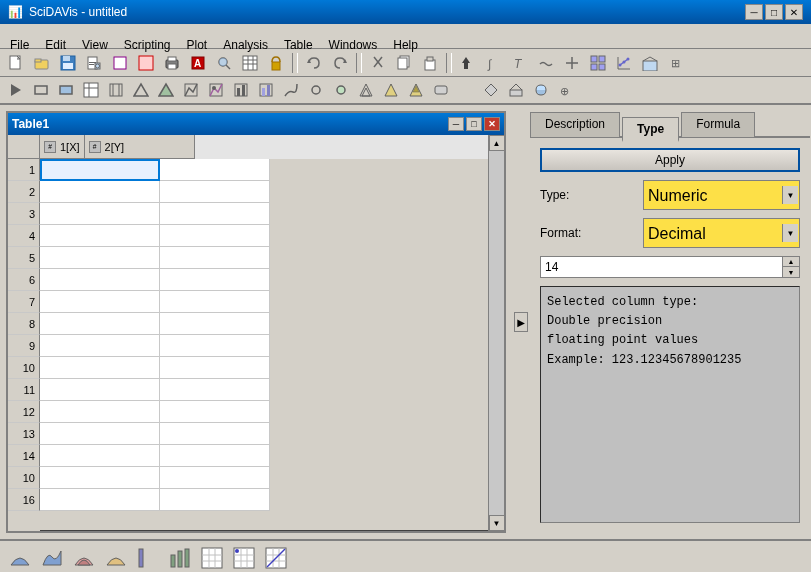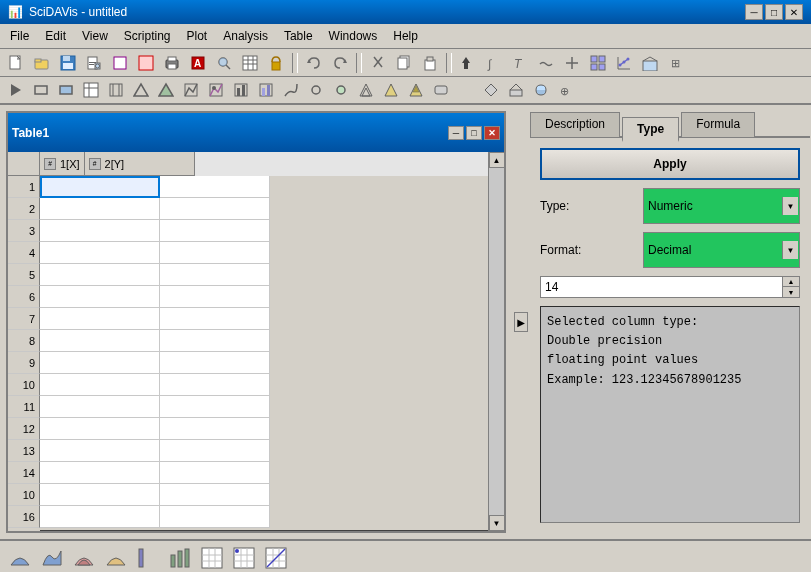--- a/index.html
+++ b/index.html
@@ -44,21 +44,20 @@
       justify-content: center;
       cursor: pointer;
       color: #000;
     }
 
     
     .menu-bar {
       background: #d4d0c8;
       height: 22px;
       display: flex;
-      align-items: center;
       padding: 12px 2px;
       border-bottom: 1px solid #808080;
     }
     .menu-item {
       padding: 2px 8px;
       cursor: pointer;
       font-size: 12px;
     }
 
     
@@ -112,21 +111,21 @@
       margin: 6px;
       border: 2px solid #808080;
       background: #d4d0c8;
       display: flex;
       flex-direction: column;
       box-shadow: inset 1px 1px #fff, inset -1px -1px #404040;
     }
     .table-title-bar {
       background: linear-gradient(to bottom, #0078d7, #0050a0);
       color: white;
-      height: 39px;
+      height: 22px;
       display: flex;
       align-items: center;
       justify-content: space-between;
       padding: 7px 4px;
       font-size: 12px;
       font-weight: bold;
     }
     .table-title-controls {
       display: flex;
       gap: 2px;
@@ -293,49 +292,49 @@
     
     .panel-content {
       flex: 1;
       padding: 10px;
       display: flex;
       flex-direction: column;
       gap: 8px;
     }
     .apply-btn {
       width: 100%;
-      height: 32px;
+      height: 24px;
       background: linear-gradient(to bottom, #e8e4de, #c8c4be);
       border: 2px solid #0050a0;
       font-size: 12px;
       cursor: pointer;
-      font-weight: bold;
+      font-weight: normal;
     }
     .field-row {
       display: flex;
       align-items: center;
       gap: 8px;
     }
     .field-label {
       width: 95px;
       font-size: 12px;
       text-align: left;
     }
     .select-wrapper {
       flex: 1;
       position: relative;
       display: flex;
       align-items: center;
     }
     .select-wrapper select {
       width: 100%;
-      height: 36px;
-      background: #22c55e;
+      height: 30px;
+      background: #fde047;
       border: 1px solid #808080;
-      font-size: 12px;
+      font-size: 16px;
       padding: 0 20px 0 4px;
       -webkit-appearance: none;
       appearance: none;
     }
     .select-arrow {
       position: absolute;
       right: 2px;
       width: 16px;
       height: 18px;
       background: #d4d0c8;

